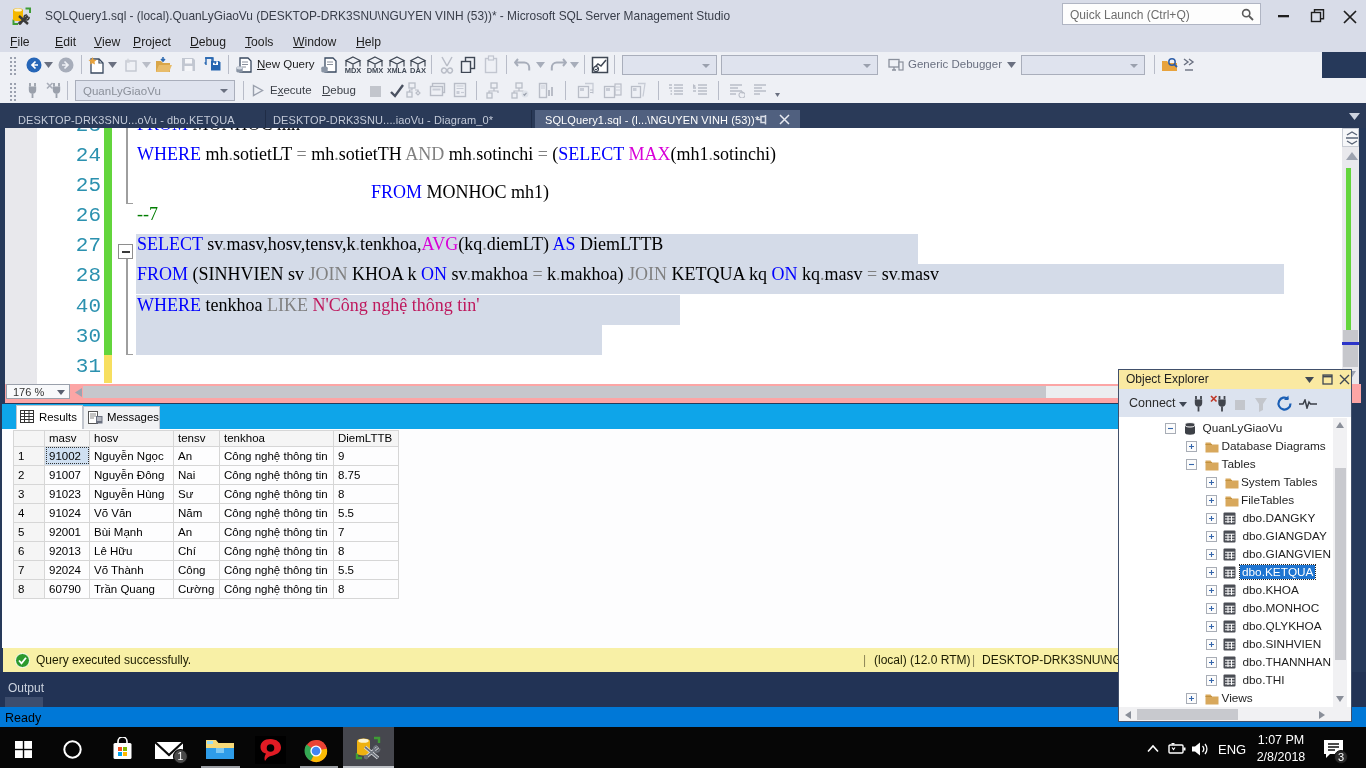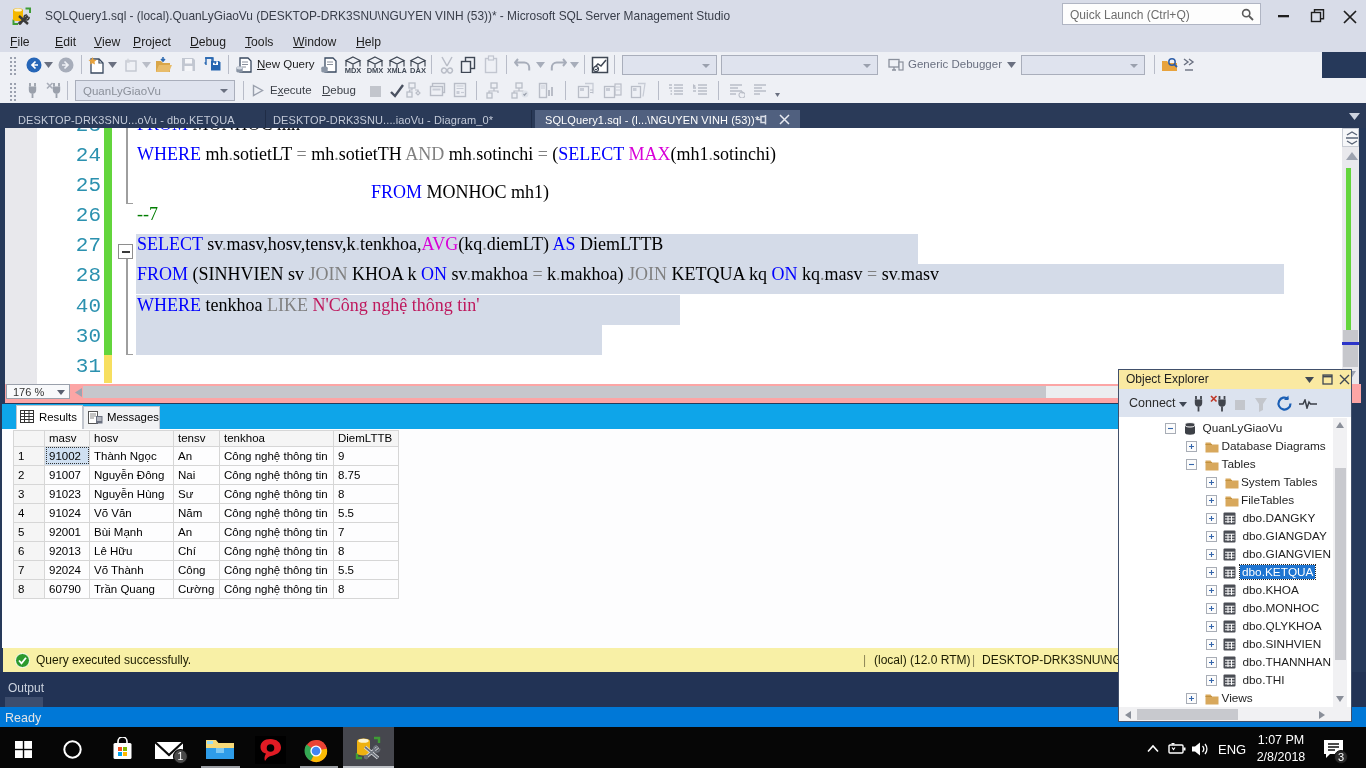--- a/index.html
+++ b/index.html
@@ -447,21 +447,21 @@
             <td style="width:31px"> </td>
             <td style="width:45px">masv</td>
             <td style="width:84px">hosv</td>
             <td style="width:46px">tensv</td>
             <td style="width:114px">tenkhoa</td>
             <td style="width:65px">DiemLTTB</td>
           </tr>
         <tr>
             <td class="rn">1</td>
             <td class="c" style="background:#cfe0f2;outline:1px dotted #333;outline-offset:-2px">91002</td>
-            <td>Thành Ngọc</td>
+            <td>Nguyễn Ngọc</td>
             <td>An</td>
             <td>Công nghệ thông tin</td>
             <td>9</td>
           </tr>
         <tr>
             <td class="rn">2</td>
             <td class="c">91007</td>
             <td>Nguyễn Đông</td>
             <td>Nai</td>
             <td>Công nghệ thông tin</td>
@@ -528,21 +528,21 @@
     <span style="position:absolute;left:860px;top:5px;font-size:12px;color:#8a8455">|</span>
     <span style="position:absolute;left:871px;top:5px;font-size:12px;color:#1c1c00">(local) (12.0 RTM)</span>
     <span style="position:absolute;left:969px;top:5px;font-size:12px;color:#8a8455">|</span>
     <span style="position:absolute;left:979px;top:5px;font-size:12px;color:#1c1c00;white-space:nowrap">DESKTOP-DRK3SNU\NGU</span>
   </div>
   <div class="abs" id="output">
     <span style="position:absolute;left:8px;top:8.5px;font-size:12px;color:#ccd3df">Output</span>
     <div style="position:absolute;left:5px;top:25px;width:38px;height:10px;background:#3d4d6d"></div>
   </div>
   <div class="abs" id="ready">
-    <span style="position:absolute;left:5px;top:3.5px;font-size:12.5px;color:#e5e5e5">Ready</span>
+    <span style="position:absolute;left:5px;top:3.5px;font-size:12.5px;color:#000000">Ready</span>
   </div>
   <div class="abs" id="oe">
     <div id="oetitle">
       <span style="position:absolute;left:7px;top:2px;font-size:12px;color:#1e1e1e">Object Explorer</span>
       <svg style="position:absolute;left:186px;top:7px" width="9" height="6" viewBox="0 0 9 6">
         <path d="M0 0 h9 l-4.5 6 z" fill="#3f4754"></path>
       </svg>
       <svg style="position:absolute;left:203px;top:4px" width="11" height="11" viewBox="0 0 11 11">
         <rect x="1" y="1" width="9" height="9" fill="none" stroke="#3f4754" stroke-width="1.3"></rect>
         <path d="M1 2.5 h9" stroke="#3f4754" stroke-width="1.8"></path>

